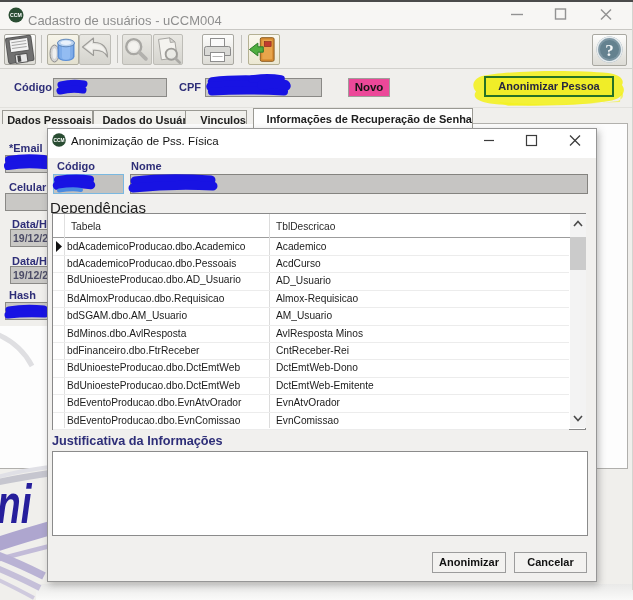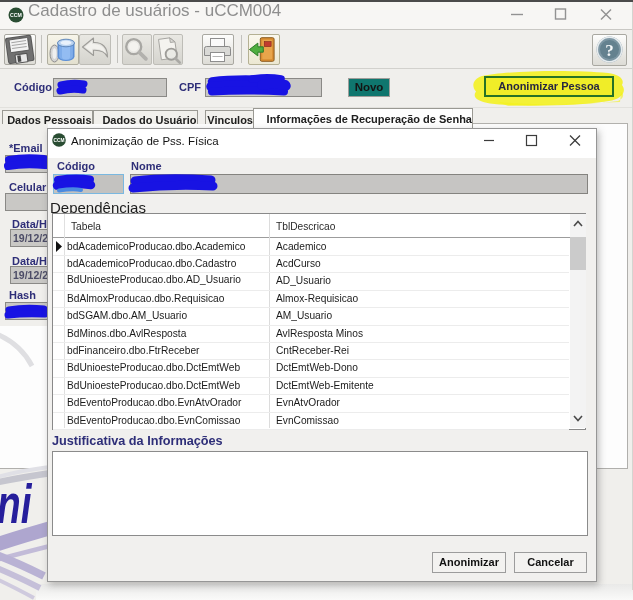--- a/index.html
+++ b/index.html
@@ -11,21 +11,21 @@
 </style></head>
 <body>
 
 <div class="abs" style="left:0;top:0;width:633px;height:2px;background:#4b4b4b"></div>
 <div class="abs" style="left:0;top:2px;width:633px;height:28px;background:#f7f6f4"></div>
 
 <svg class="abs" style="left:8px;top:7px" width="16" height="16">
  <circle cx="8" cy="8" r="7.5" fill="#2a4d33"></circle>
  <text x="8" y="10.3" font-size="5.2" font-weight="bold" fill="#fff" text-anchor="middle" font-family="Liberation Sans">CCM</text>
 </svg>
-<div class="abs" style="left:28px;top:1px;font-size:17px;color:#8e8e8e">Cadastro de usuários - uCCM004</div>
+<div class="abs" style="left:28px;top:13px;font-size:13px;color:#8e8e8e">Cadastro de usuários - uCCM004</div>
 
 <svg class="abs" style="left:500px;top:0" width="133" height="29">
  <line x1="11" y1="14.5" x2="23" y2="14.5" stroke="#929292" stroke-width="1.4"></line>
  <rect x="55.5" y="9" width="10" height="10" fill="none" stroke="#929292" stroke-width="1.4"></rect>
  <line x1="101" y1="9.5" x2="111" y2="19.5" stroke="#929292" stroke-width="1.4"></line>
  <line x1="111" y1="9.5" x2="101" y2="19.5" stroke="#929292" stroke-width="1.4"></line>
 </svg>
 
 <div class="abs" style="left:0;top:29px;width:633px;height:40px;background:#f0efec;border-top:1px solid #c9c8c4;border-bottom:1px solid #d2d1cd"></div>
 <div class="tbtn" style="left:4px;width:31.5px;height:31px;top:33.5px"></div>
@@ -97,32 +97,32 @@
  <circle cx="17.5" cy="15.5" r="13" fill="#7e97a4"></circle>
  <circle cx="17.5" cy="15.5" r="12.2" fill="none" stroke="#e6ebee" stroke-width="1.6"></circle>
  <circle cx="17.5" cy="15.5" r="9.5" fill="#64818f"></circle>
  <text x="17.5" y="22" font-size="17" font-weight="bold" fill="#f4f7f9" text-anchor="middle" font-family="Liberation Serif">?</text>
 </svg>
 
 <div class="lbl" style="left:14px;top:81px">Código</div>
 <div class="inp" style="left:53px;top:78px;width:114px;height:19px"></div>
 <div class="lbl" style="left:179px;top:81px">CPF</div>
 <div class="inp" style="left:205px;top:78px;width:117px;height:19px"></div>
-<div class="abs" style="left:348px;top:78px;width:42px;height:19px;background:#0f766e;border:1px solid #9f9e9a;font-weight:bold;font-size:11.5px;color:#141414;text-align:center;line-height:17px">Novo</div>
+<div class="abs" style="left:348px;top:78px;width:42px;height:19px;background:#ec4899;border:1px solid #9f9e9a;font-weight:bold;font-size:11.5px;color:#141414;text-align:center;line-height:17px">Novo</div>
 
 <svg class="abs" style="left:468px;top:64px" width="162" height="46" viewBox="0 0 162 46">
  <path d="M14 12 C40 6.5, 105 5.5, 140 9 C151 10.5, 157 15, 154 21 C158 26, 156 33, 144 36.5 C110 42.5, 50 43, 22 39.5 C9 37.5, 4 33, 8 27.5 C3 22, 5 15, 14 12 Z" fill="#f3f118" opacity=".85"></path>
  <path d="M30 38 C70 41.5, 120 41, 150 37 C155 35, 157 31, 153 28 L152 38 L40 42 Z" fill="#f3f118" opacity=".6"></path>
 </svg>
 <div class="abs" style="left:484px;top:76px;width:130px;height:21px;background:#f0ed28;border:2.5px solid #267226;font-weight:bold;font-size:11px;color:#262640;text-align:center;line-height:16px">Anonimizar Pessoa</div>
 
 <div class="abs" style="left:0;top:107px;width:633px;height:1px;background:#e2e1dd"></div>
 <div class="tab" style="left:2px;width:90.5px">Dados Pessoais</div>
 <div class="tab" style="left:92.5px;width:105px">Dados do Usuário</div>
-<div class="tab" style="left:205px;width:49px">Vinculos</div>
+<div class="tab" style="left:185px;width:62px">Vinculos</div>
 
 <div class="abs" style="left:0;top:124px;width:628px;height:345px;background:#fdfdfd;border-right:1px solid #b0afac;border-bottom:1px solid #b0afac"></div>
 <div class="abs" style="left:473px;top:123px;width:155px;height:1px;background:#b2b1ad"></div>
 <div class="tab" style="left:253px;top:108px;height:20px;width:220px;background:#fefefe;line-height:20.5px">Informações de Recuperação de Senha</div>
 
 <div class="abs" style="left:0;top:124px;width:48px;height:202px;background:#f0efec"></div>
 
 <div class="lbl" style="left:9px;top:142px">*Email</div>
 <div class="inp" style="left:5px;top:155px;width:43px;height:18px"></div>
 <div class="lbl" style="left:9px;top:181px">Celular</div>
@@ -200,21 +200,21 @@
 <div class="abs" style="left:269px;top:214px;width:1px;height:214px;background:#dcdcdc"></div>
 <div class="abs" style="left:64px;top:214px;width:1px;height:214px;background:#e0e0e0"></div>
 
 <div id="rows">
 <div class="cell" style="left:67px;top:240.5px">bdAcademicoProducao.dbo.Academico</div>
 <div class="cell" style="left:276px;top:240.5px">Academico</div>
 <div class="abs" style="left:53px;top:254.9px;width:516px;height:1px;background:#ececec"></div>
 <svg class="abs" style="left:55px;top:240.5px" width="8" height="11">
       <path d="M1 0 L7 5.5 L1 11 Z" fill="#111"></path>
     </svg>
-<div class="cell" style="left:67px;top:257.9px">bdAcademicoProducao.dbo.Cadastro</div>
+<div class="cell" style="left:67px;top:257.9px">bdAcademicoProducao.dbo.Pessoais</div>
 <div class="cell" style="left:276px;top:257.9px">AcdCurso</div>
 <div class="abs" style="left:53px;top:272.3px;width:516px;height:1px;background:#ececec"></div>
 <div class="cell" style="left:67px;top:274px">BdUnioesteProducao.dbo.AD_Usuario</div>
 <div class="cell" style="left:276px;top:275.3px">AD_Usuario</div>
 <div class="abs" style="left:53px;top:289.7px;width:516px;height:1px;background:#ececec"></div>
 <div class="cell" style="left:67px;top:292.7px">BdAlmoxProducao.dbo.Requisicao</div>
 <div class="cell" style="left:276px;top:292.7px">Almox-Requisicao</div>
 <div class="abs" style="left:53px;top:307.1px;width:516px;height:1px;background:#ececec"></div>
 <div class="cell" style="left:67px;top:310.1px">bdSGAM.dbo.AM_Usuario</div>
 <div class="cell" style="left:276px;top:310.1px">AM_Usuario</div>

